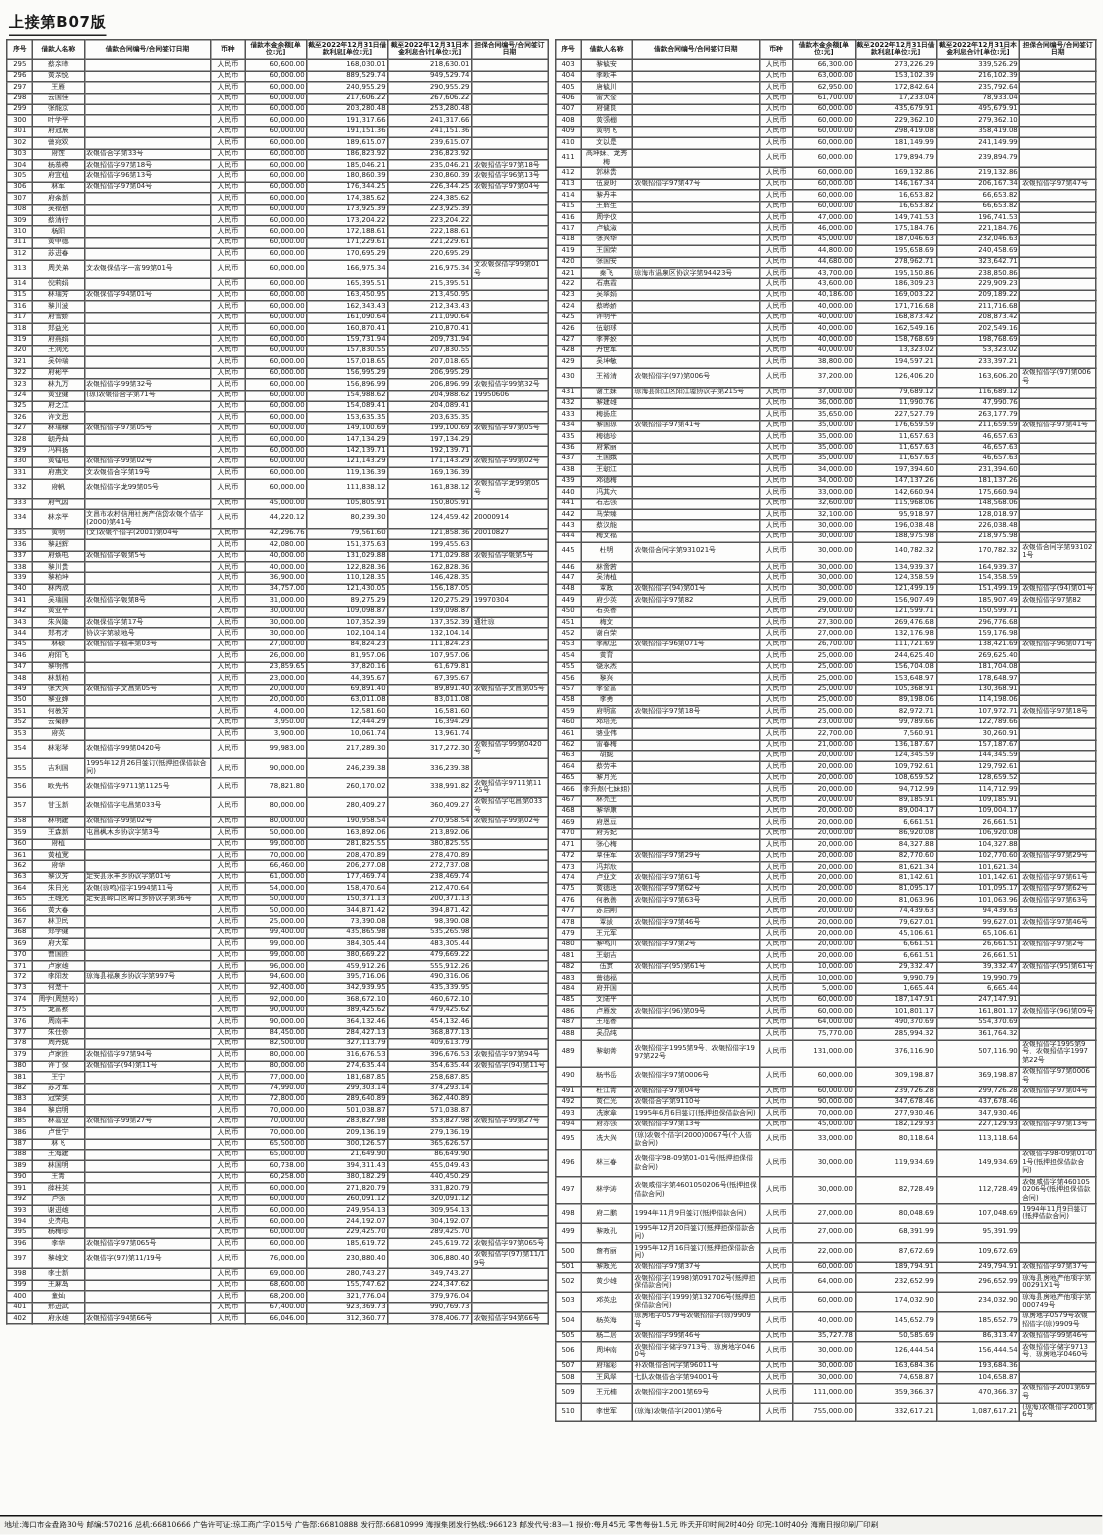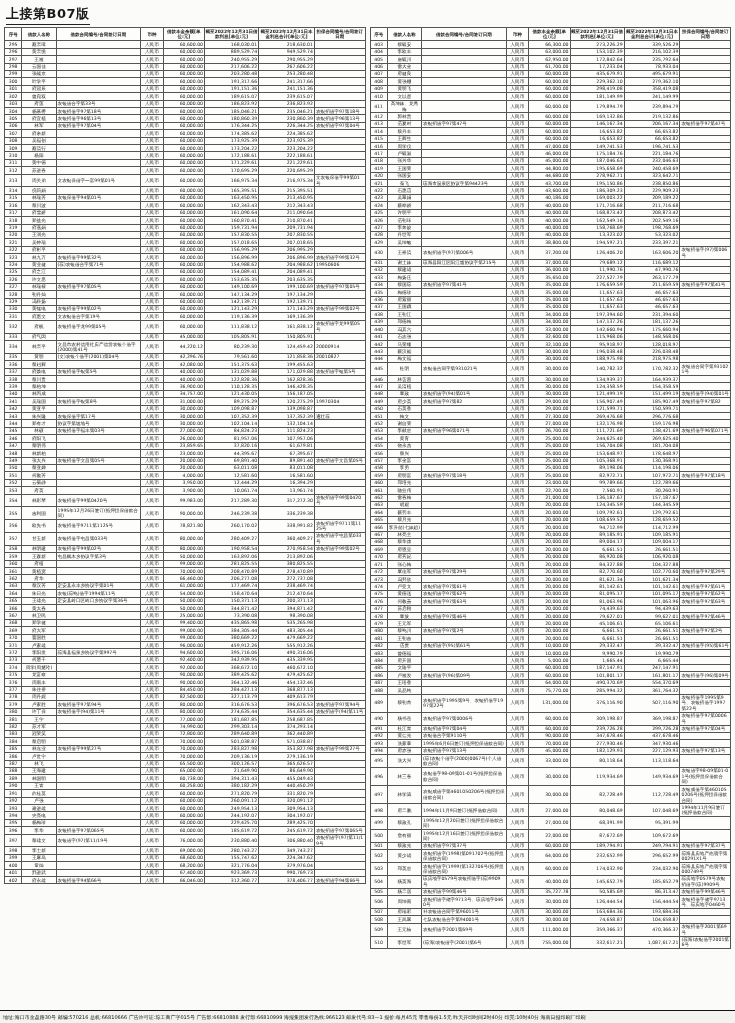--- a/index.html
+++ b/index.html
@@ -2,21 +2,21 @@
 <html><head>
 <meta charset="utf-8">
 <style>
   html,body{margin:0;padding:0;}
   body{
     width:735px;height:1023px;overflow:hidden;background:#f7f7f4;
     font-family:"DejaVu Sans",sans-serif;color:#1a1a1a;
     -webkit-font-smoothing:antialiased;
   }
   .page{width:735px;height:1023px;overflow:hidden;position:relative;box-sizing:border-box;padding:3px 4px 0 4px;background:#fbfbf9;}
-  .continued{font-size:13px;font-weight:bold;margin:1px 0 2px 2px;letter-spacing:.5px;border-bottom:1px solid #222;display:inline-block;padding-bottom:1px;}
+  .continued{font-size:10px;font-weight:bold;margin:1px 0 2px 2px;letter-spacing:.5px;border-bottom:1px solid #222;display:inline-block;padding-bottom:1px;}
   .tables{display:flex;gap:4px;align-items:flex-start;}
   table{border-collapse:collapse;width:363px;table-layout:fixed;background:#fdfdfc;}
   th,td{border:0.5px solid #555;padding:0.5px 1px;font-size:4.6px;line-height:1.18;overflow:hidden;word-break:break-all;vertical-align:middle;}
   th{font-size:4.5px;font-weight:bold;text-align:center;line-height:1.15;padding:1px 0.5px;}
   td.c0{text-align:center;}
   td.c1{text-align:center;}
   td.c2{text-align:left;}
   td.c3{text-align:center;}
   td.c4,td.c5,td.c6{text-align:right;font-variant-numeric:tabular-nums;}
   td.c7{text-align:left;}

